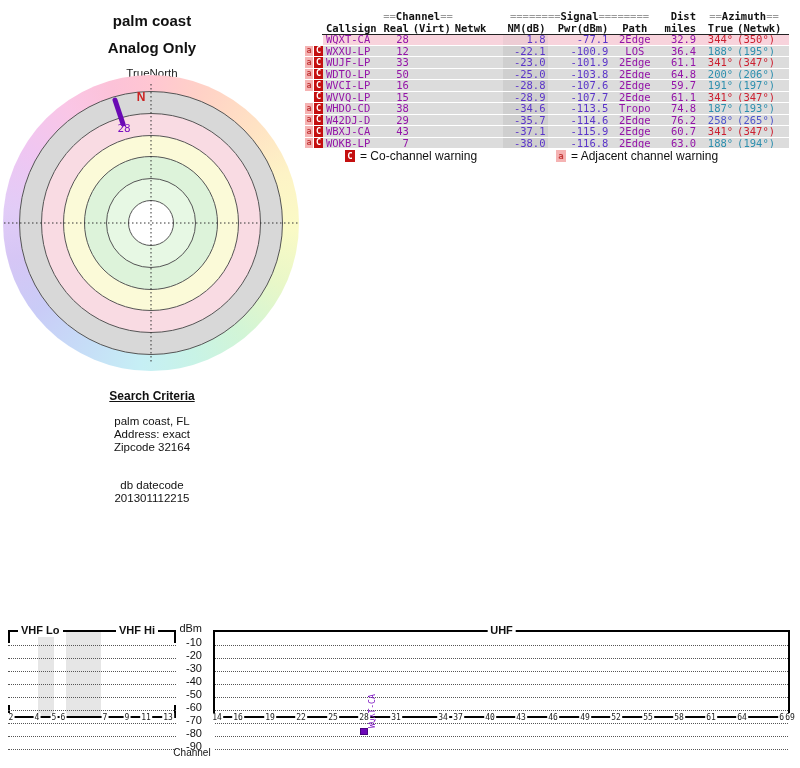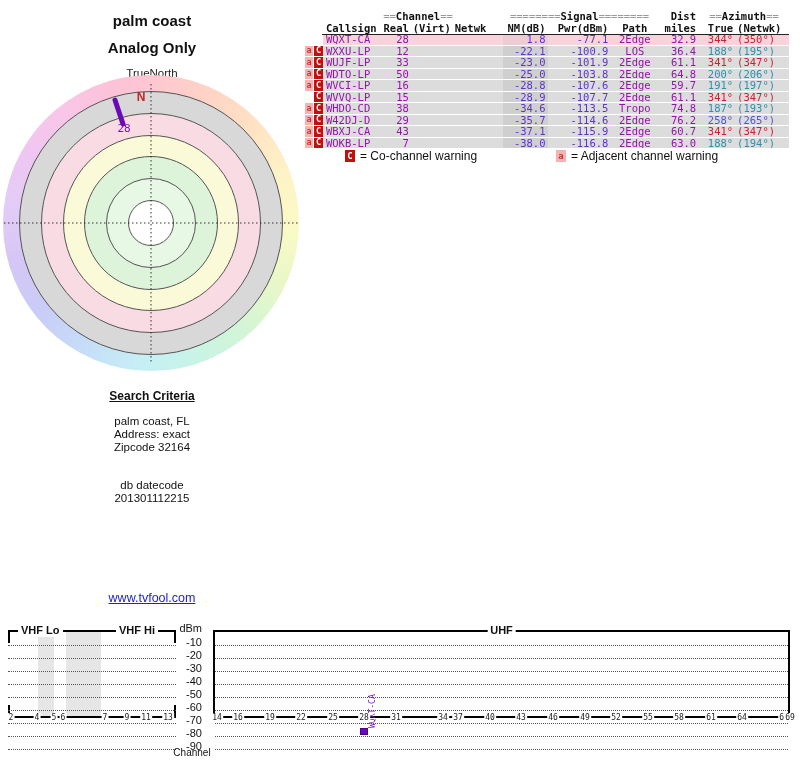--- a/index.html
+++ b/index.html
@@ -320,21 +320,20 @@
   <div id="search">
     <div class="head">Search Criteria</div>
     <div class="line">palm coast, FL</div>
     <div class="line">Address: exact</div>
     <div class="line">Zipcode 32164</div>
     <div class="gap"></div>
     <div class="line">db datecode</div>
     <div class="line">201301112215</div>
   </div>
 
-  <a id="tvfool-link">www.tvfool.com</a>
 
   <div class="panel" id="vhf-panel">
     <div class="stub top"></div>
     <div class="stub bot"></div>
     <div>
 
     <div class="shade" style="left: 30px; width: 16px;"></div>
         <div class="shade" style="left: 58px; width: 35px;"></div>
       </div>
     <div>

